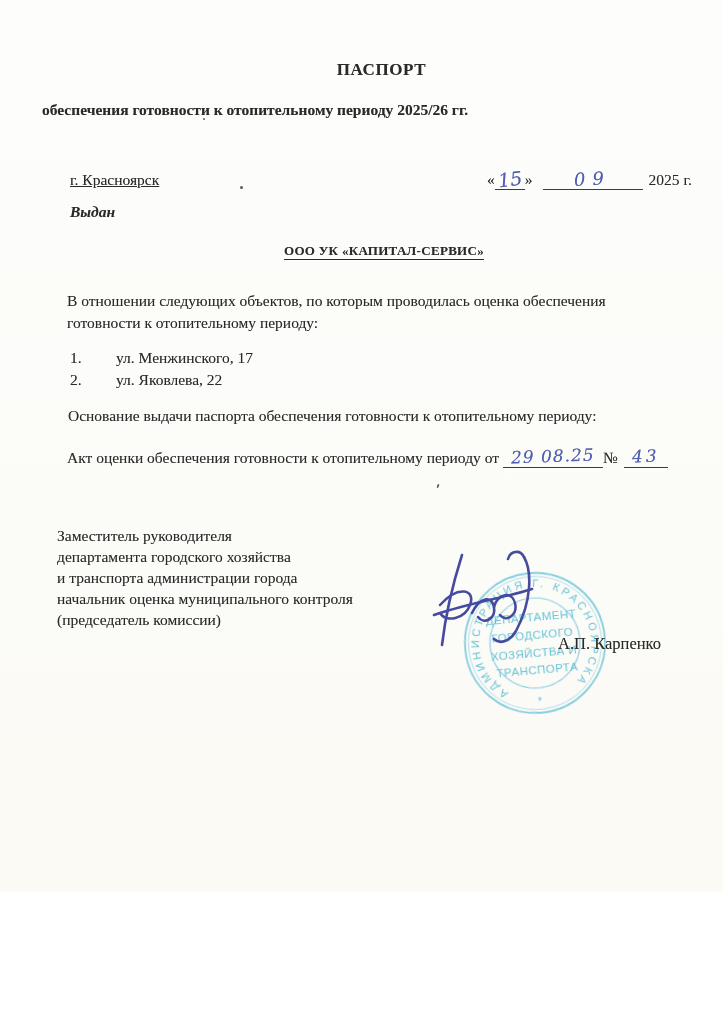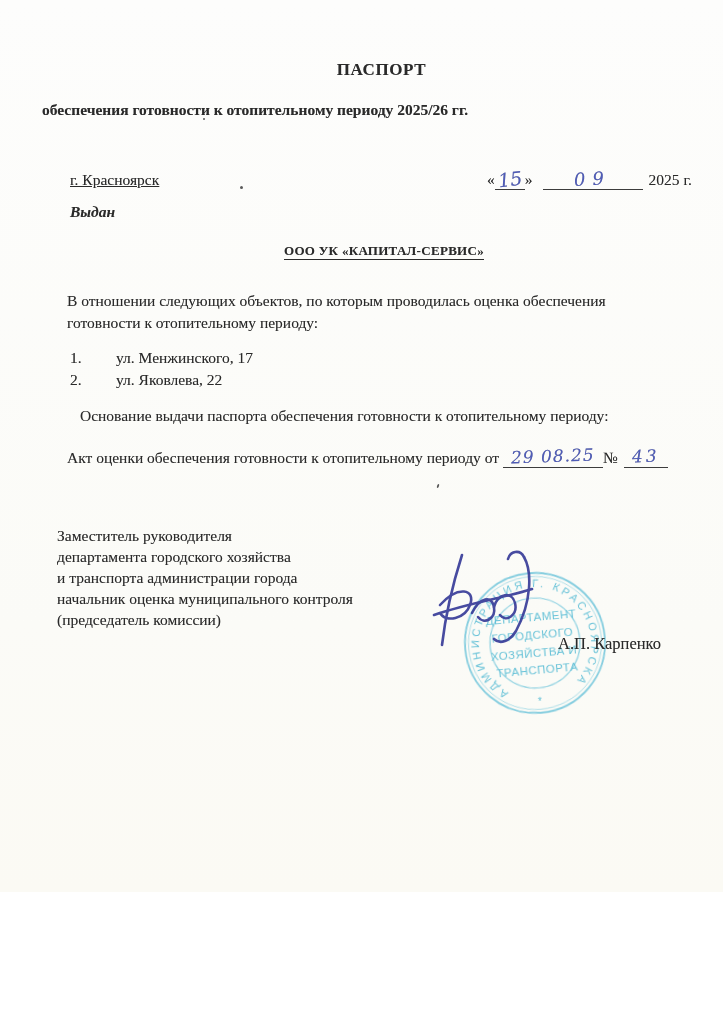--- a/index.html
+++ b/index.html
@@ -45,21 +45,21 @@
     left:0;right:0;top:243px;
     text-align:center;padding-left:45px;
     font-weight:bold;font-size:13px;
     letter-spacing:0.3px;
   }
   .org span{border-bottom:1.6px solid #2a2a2a;padding-bottom:1px;}
   .intro{left:67px;top:290px;width:608px;line-height:21.5px;}
   .obj-list{left:70px;top:347px;line-height:22px;}
   .obj-row{display:flex;}
   .obj-num{width:46px;}
-  .basis{left:80px;top:407px;width:630px;}
+  .basis{left:68px;top:407px;width:630px;}
   .act-line{left:67px;top:448px;white-space:nowrap;}
   .ufield{
     display:inline-block;
     border-bottom:1.1px solid #3c3c3c;
     text-align:center;
     line-height:18px;
     vertical-align:baseline;
   }
   .f-day{width:30px;}
   .f-month{width:100px;margin-left:10px;margin-right:6px;}

